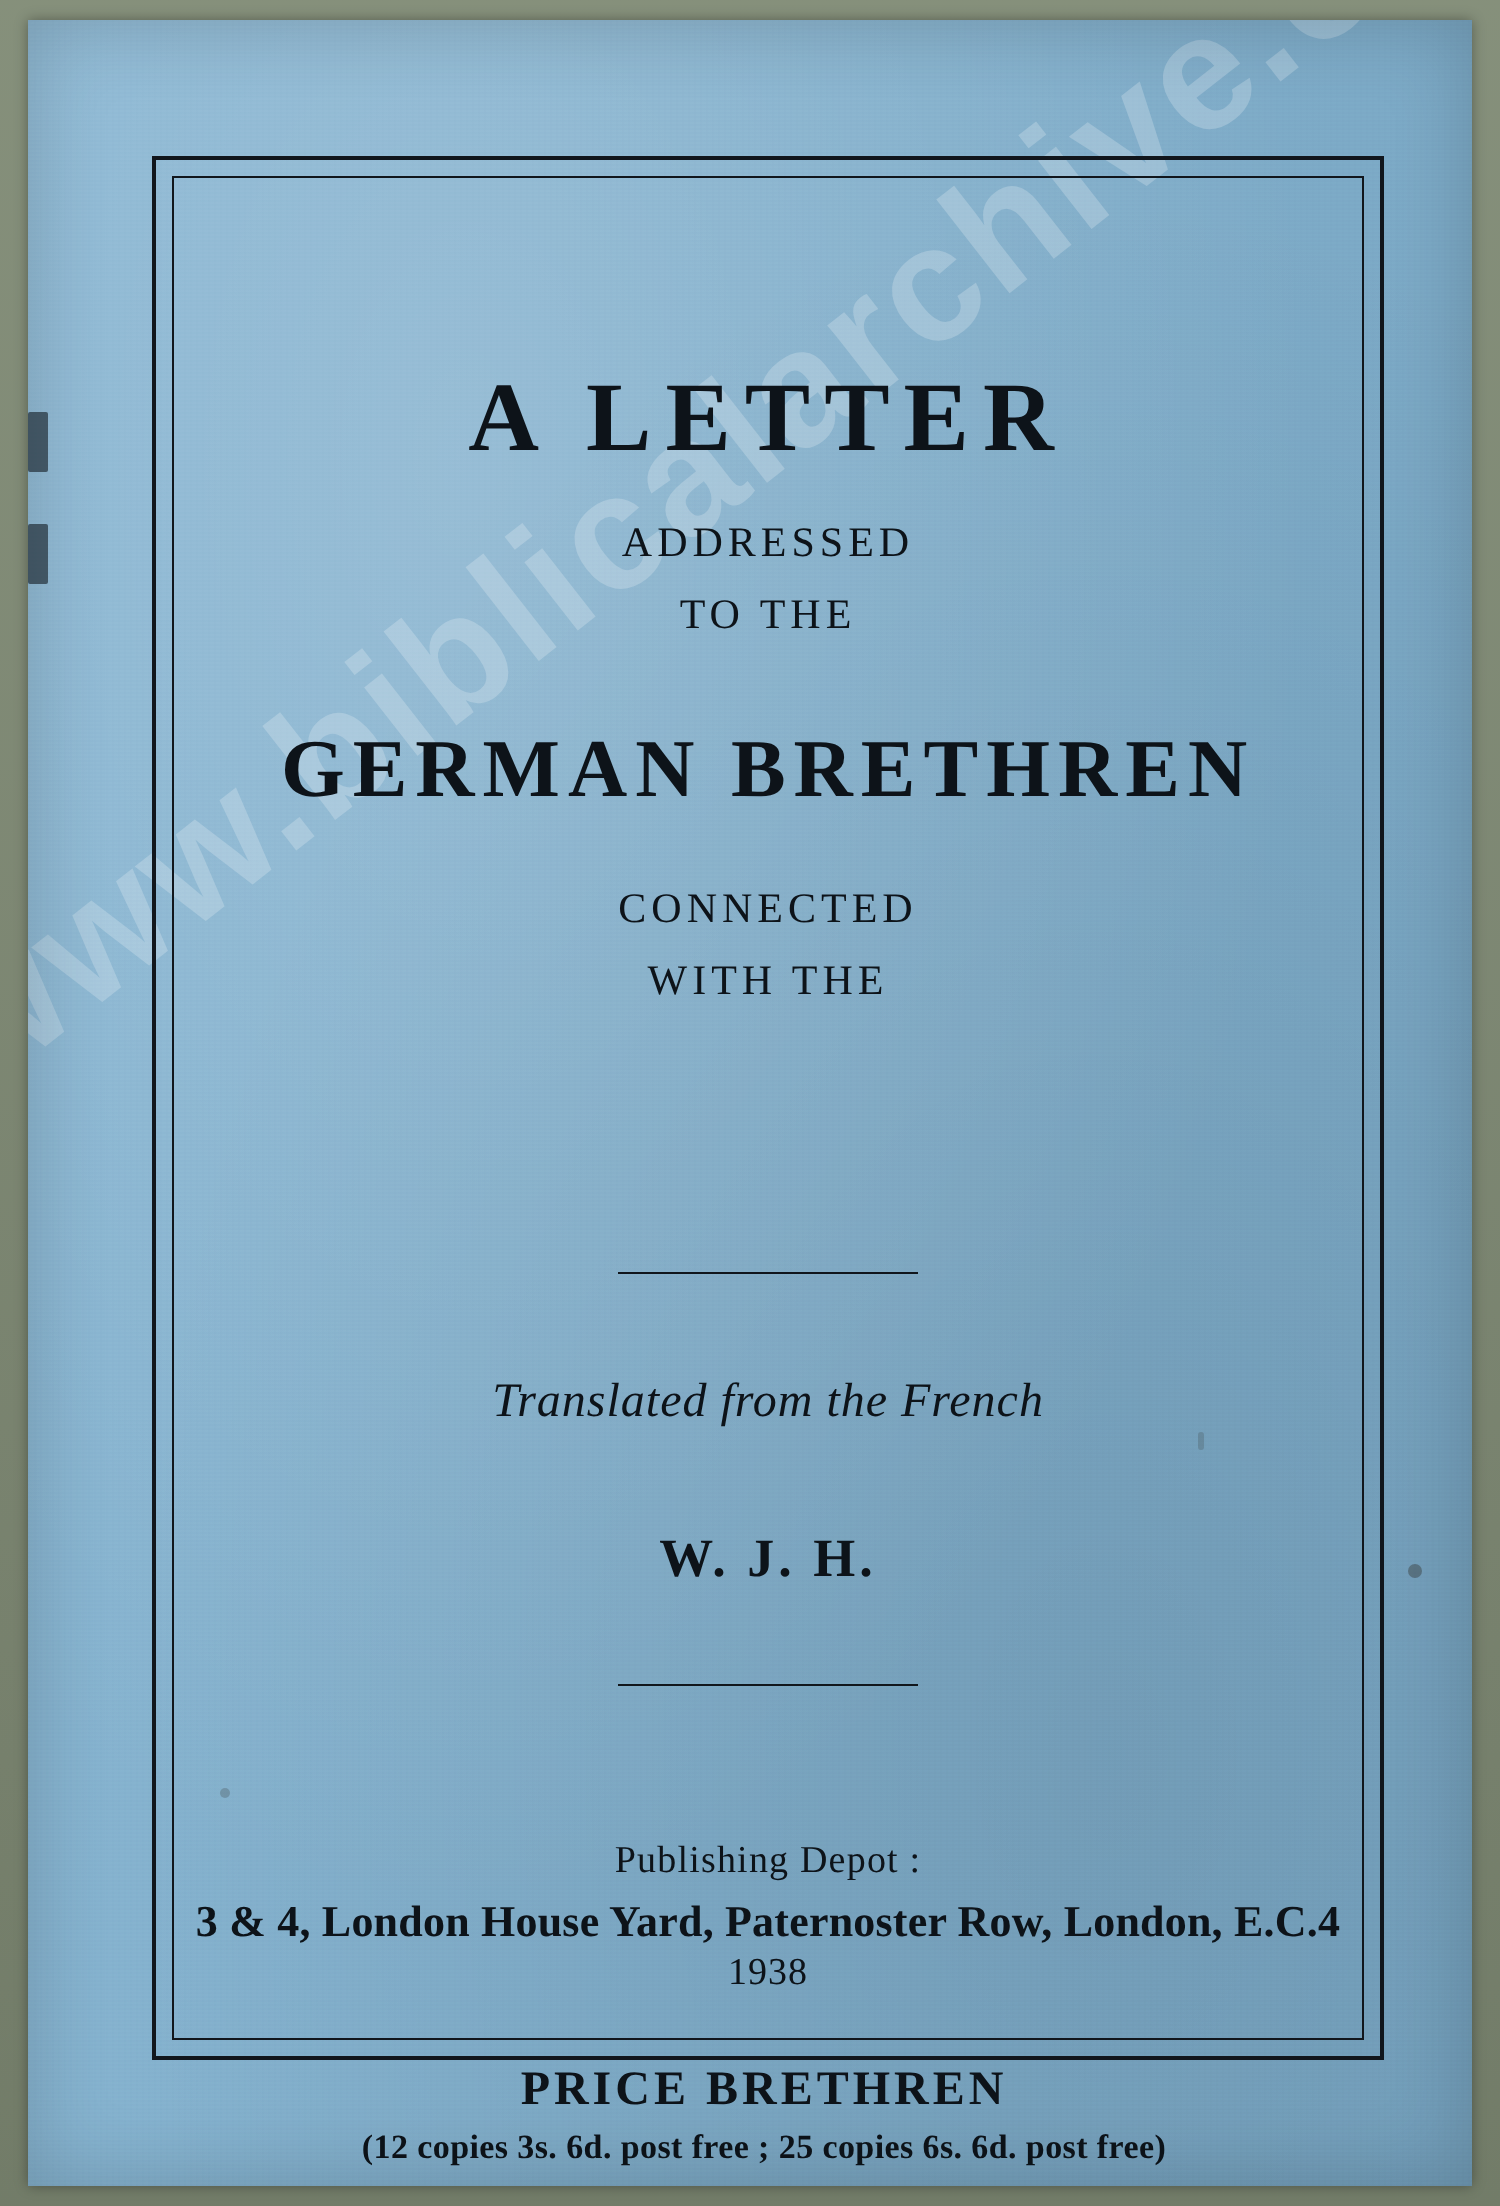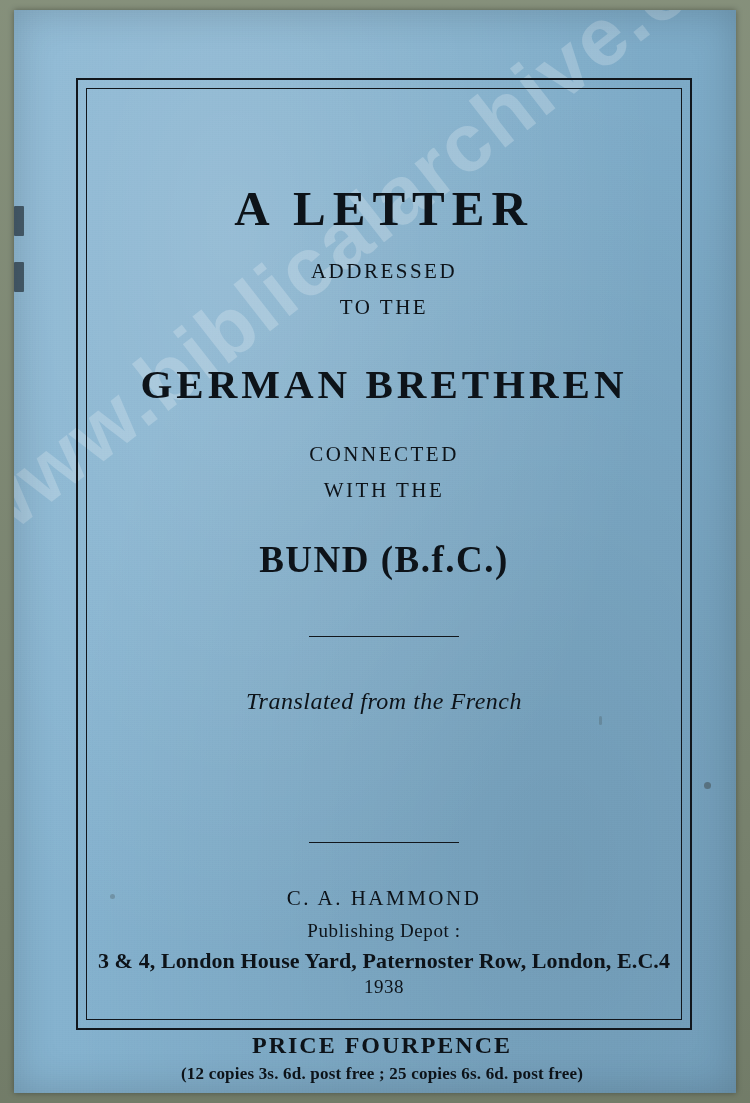--- a/index.html
+++ b/index.html
@@ -306,33 +306,32 @@
     <div id="frame-outer">
       <div id="frame-inner"></div>
 
       <div id="content">
         <div class="line t-addressed">ADDRESSED</div>
         <div class="line t-title">A  LETTER</div>
         <div class="line t-tothe">TO THE</div>
         <div class="line t-german">GERMAN  BRETHREN</div>
         <div class="line t-connected">CONNECTED</div>
         <div class="line t-withthe">WITH THE</div>
-        <div class="line t-bund">BUND (B.f.C.)</div>
 
         <div class="rule r1"></div>
 
         <div class="line t-translated">Translated from the French</div>
+        <div class="line t-initials">W. J. H.</div>
 
         <div class="rule r2"></div>
 
-        <div class="line t-publisher">C.  A.  HAMMOND</div>
         <div class="line t-depot">Publishing Depot :</div>
         <div class="line t-address">3 &amp; 4, London House Yard, Paternoster Row, London, E.C.4</div>
         <div class="line t-year">1938</div>
       </div>
     </div>
 
-    <div class="t-price">PRICE  FOURPENCE</div>
+    <div class="t-price">PRICE  BRETHREN</div>
     <div class="t-pricenote">(12 copies 3s. 6d. post free ; 25 copies 6s. 6d. post free)</div>
 
     <div id="edge"></div>
   </div>
 </div>
 
 </body></html>

